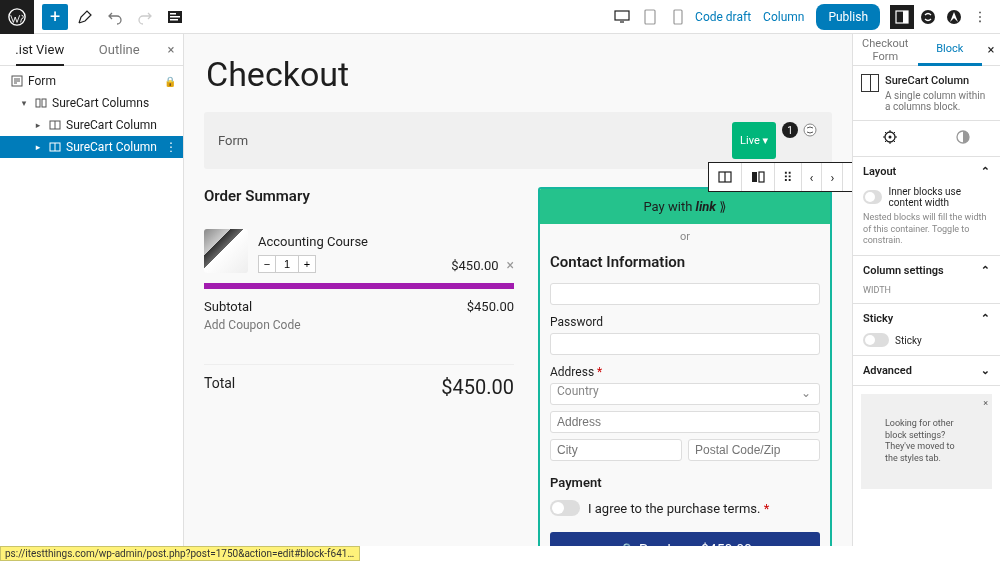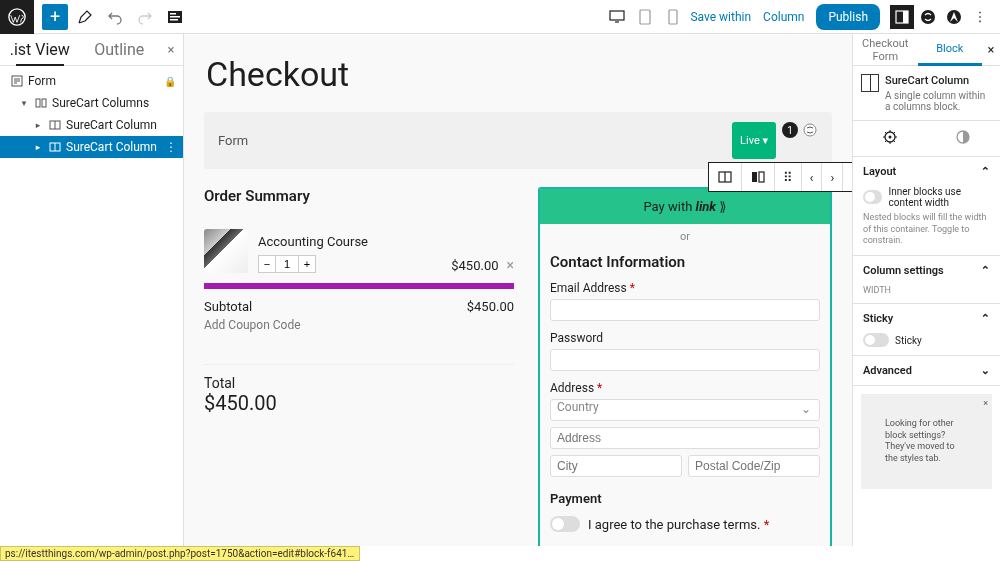--- a/index.html
+++ b/index.html
@@ -16,21 +16,21 @@
 .publish-btn { background: #007cba; color: #fff; padding: 6px 12px; border-radius: 8px; font-size: 12px; cursor: pointer; margin-right: 8px; }
 .tb-sq { width: 24px; height: 24px; display: flex; align-items: center; justify-content: center; margin-left: 2px; cursor: pointer; }
 .tb-sq.dark { background: #1e1e1e; color: #fff; }
 
 
 .layout { display: flex; height: calc(100% - 34px - 15px); }
 
 
 .listview { width: 184px; border-right: 1px solid #e0e0e0; background: #fff; display: flex; flex-direction: column; }
 .lv-tabs { display: flex; border-bottom: 1px solid #e0e0e0; height: 32px; align-items: center; }
-.lv-tab { flex: 1; text-align: center; font-size: 16px; color: #757575; cursor: pointer; height: 100%; display: flex; align-items: center; justify-content: center; }
+.lv-tab { flex: 1; text-align: center; font-size: 13px; color: #757575; cursor: pointer; height: 100%; display: flex; align-items: center; justify-content: center; }
 .lv-tab.active { color: #1e1e1e; position: relative; }
 .lv-tab.active::after { content: ""; position: absolute; bottom: -1px; left: 20%; right: 20%; height: 2px; background: #1e1e1e; }
 .lv-close { width: 24px; text-align: center; color: #757575; cursor: pointer; }
 .lv-tree { padding-top: 4px; }
 .lv-row { display: flex; align-items: center; height: 22px; padding-left: 6px; font-size: 12px; cursor: pointer; position: relative; }
 .lv-row .chev { width: 12px; text-align: center; color: #555; font-size: 9px; }
 .lv-row .ico { width: 14px; height: 14px; margin: 0 4px; display: flex; align-items: center; justify-content: center; }
 .lv-row.selected { background: #007cba; color: #fff; }
 .lv-row.selected .chev { color: #fff; }
 .lock { margin-left: auto; margin-right: 6px; font-size: 10px; color: #757575; }
@@ -58,21 +58,21 @@
 .order-item { display: flex; align-items: flex-end; padding: 10px 0; border-bottom: 6px solid #a21caf; }
 .oi-thumb { width: 44px; height: 44px; background: #ddd; border-radius: 3px; margin-right: 10px; background-image: linear-gradient(135deg,#888 0%,#ccc 30%,#333 30%,#666 45%,#fff 45%,#eee 100%); }
 .oi-name { font-size: 13px; }
 .oi-qty { display: flex; align-items: center; margin-top: 6px; }
 .oi-qty button { width: 18px; height: 18px; border: 1px solid #ccc; background: #fff; cursor: pointer; font-size: 11px; }
 .oi-qty input { width: 22px; height: 18px; border: 1px solid #ccc; border-left: 0; border-right: 0; text-align: center; font-size: 11px; }
 .oi-price { margin-left: auto; font-size: 13px; }
 .oi-remove { color: #999; font-size: 14px; margin-left: 8px; cursor: pointer; }
 .os-sub { display: flex; justify-content: space-between; font-size: 13px; margin-top: 10px; }
 .os-link { color: #777; font-size: 12px; margin-top: 4px; cursor: pointer; }
-.os-total { display: flex; justify-content: space-between; font-size: 14px; margin-top: 32px; padding-top: 10px; border-top: 1px solid #eee; flex-direction: column; }
+.os-total { display: flex; justify-content: space-between; font-size: 14px; margin-top: 32px; padding-top: 10px; border-top: 1px solid #eee; }
 .os-total .amt { font-size: 20px; font-weight: 400; }
 
 .pay-link { background: #25c28c; text-align: center; padding: 10px; color: #1e1e1e; font-size: 13px; }
 .pay-link .lk { font-weight: 700; font-style: italic; }
 .or { text-align: center; font-size: 11px; color: #888; padding: 6px; }
 .ci-section { padding: 4px 10px; }
 .ci-head { font-weight: 600; font-size: 15px; margin-bottom: 8px; }
 .fld-label { font-size: 12px; margin-top: 10px; }
 .req { color: #c00; }
 .fld-input { width: 100%; height: 22px; border: 1px solid #ddd; border-radius: 3px; margin-top: 4px; padding: 0 6px; font-size: 12px; background: #fff; }
@@ -153,21 +153,21 @@
   <div class="tb-device">
       <svg width="14" height="16" viewBox="0 0 14 16">
         <rect x="2" y="1" width="10" height="14" rx="1" fill="none" stroke="#999" stroke-width="1.2"></rect>
       </svg>
     </div>
   <div class="tb-device">
       <svg width="12" height="16" viewBox="0 0 12 16">
         <rect x="2" y="1" width="8" height="14" rx="1" fill="none" stroke="#999" stroke-width="1.2"></rect>
       </svg>
     </div>
-  <span class="tb-link">Save within</span>
+  <span class="tb-link">Code draft</span>
   <span class="tb-link">Column</span>
   <div class="publish-btn">Publish</div>
   <div class="tb-sq dark">
       <svg width="14" height="14" viewBox="0 0 14 14">
         <rect x="1" y="1" width="12" height="12" fill="none" stroke="#fff" stroke-width="1.2"></rect>
         <rect x="8" y="1" width="5" height="12" fill="#fff"></rect>
       </svg>
     </div>
   <div class="tb-sq">
       <svg width="16" height="16" viewBox="0 0 16 16">
@@ -309,21 +309,20 @@
       </div>
 
       <div class="col-right">
         <div class="pay-link">
           <span>Pay with</span>
           <span class="lk">link</span> ⟫
         </div>
         <div class="or">or</div>
         <div class="ci-section">
           <div class="ci-head">Contact Information</div>
-          <div class="fld-label"><span>Email Address</span> <span class="req">*</span></div>
           <input class="fld-input" style="">
           <div class="fld-label">Password</div>
           <input class="fld-input" style="">
           <div class="fld-label"><span>Address</span> <span class="req">*</span></div>
           <div class="fld-input select">Country</div>
           <input class="fld-input" style="margin-top: 6px;" placeholder="Address">
           <div class="addr-row">
             <input class="fld-input" placeholder="City" style="">
             <input class="fld-input" placeholder="Postal Code/Zip" style="">
           </div>

